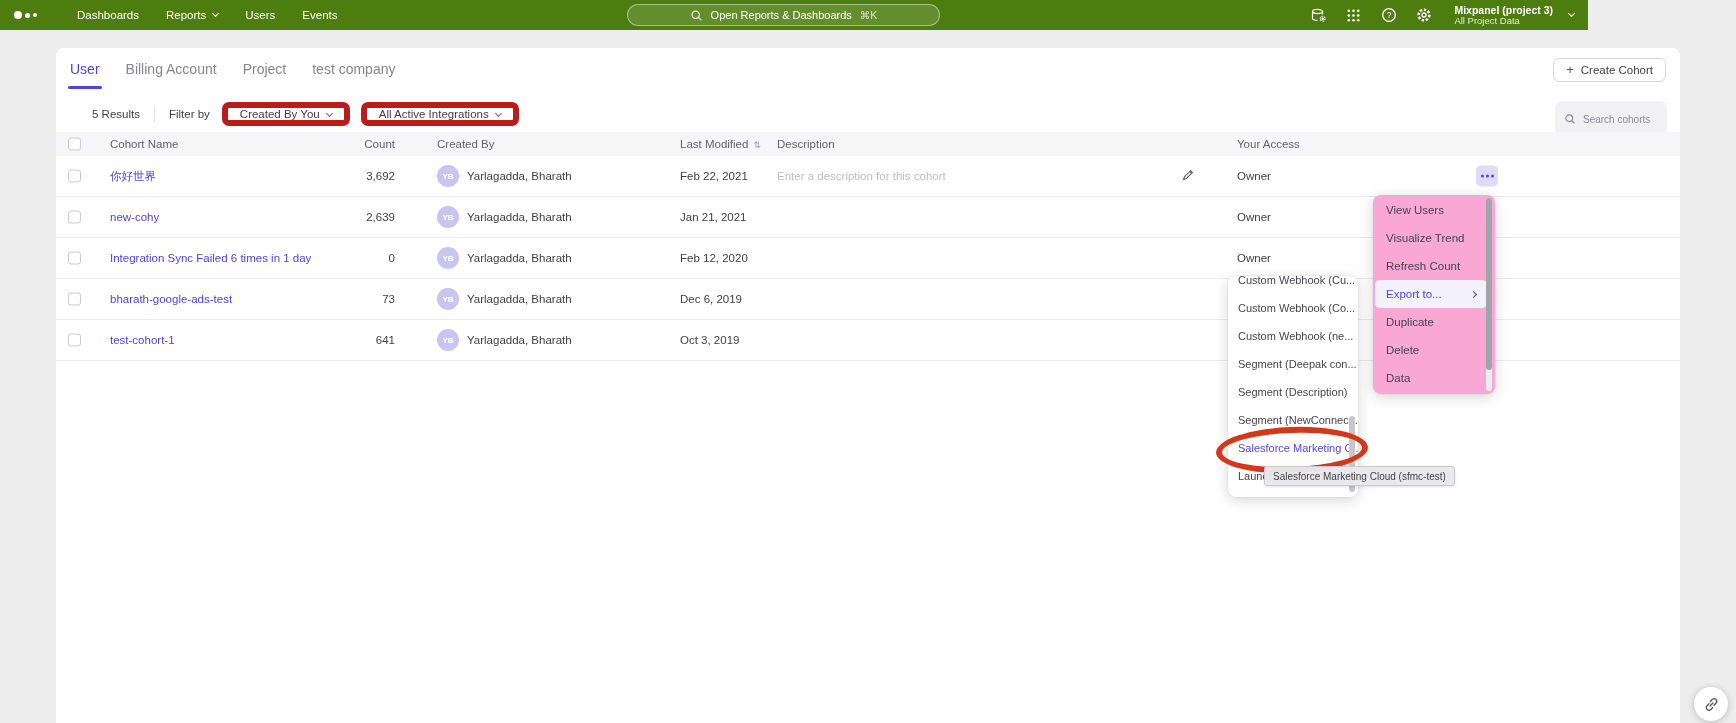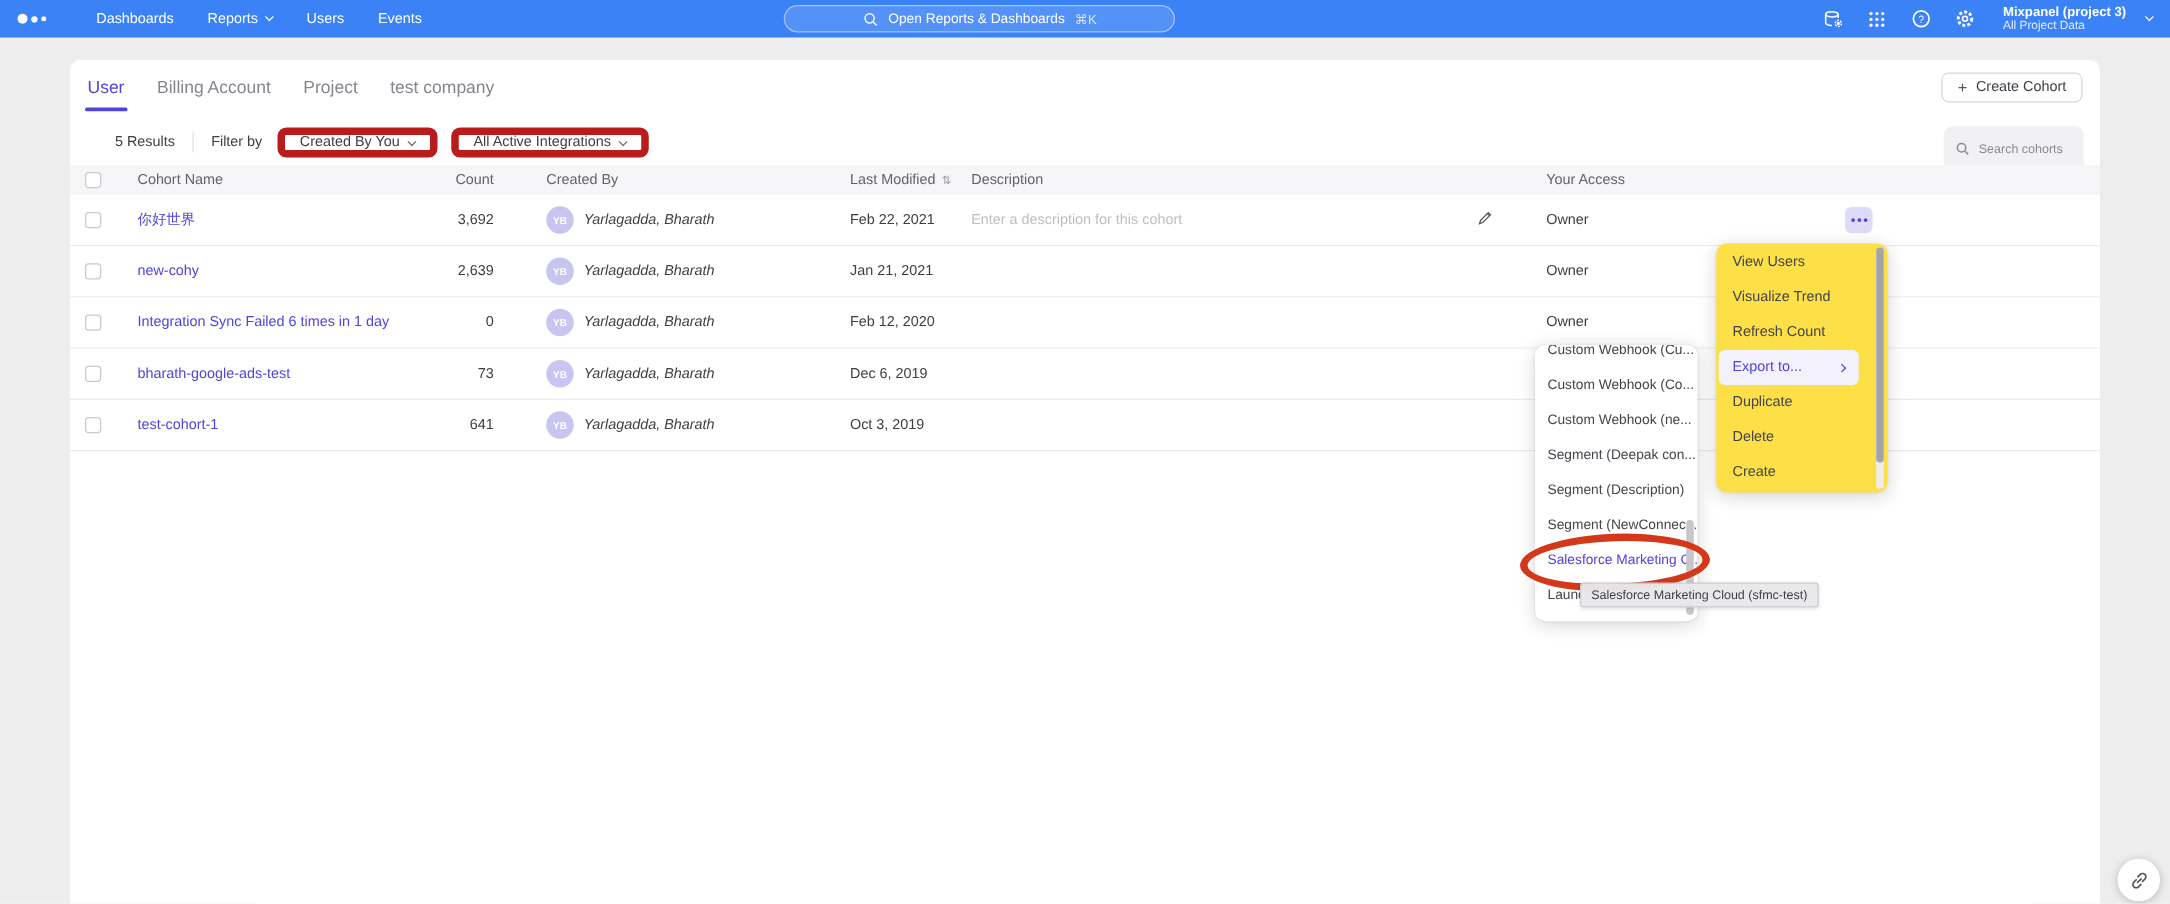--- a/index.html
+++ b/index.html
@@ -1,20 +1,20 @@
 <!DOCTYPE html>
 <html><head>
 <meta charset="utf-8">
 <style>
   * { margin:0; padding:0; box-sizing:border-box; }
   html,body { width:1736px; height:723px; overflow:hidden; }
   body { font-family:"Liberation Sans", sans-serif; background:#ededee; position:relative; }
 
   
-  .navbar { position:absolute; left:0; top:0; width:1736px; height:30px; background:#3b82f6;
+  .navbar { position:absolute; left:0; top:0; width:1588px; height:30px; background:#4d7c0f;
             display:flex; align-items:center; color:#fff; z-index:5; }
   .logo { display:flex; align-items:center; gap:3px; margin-left:14px; cursor:pointer; }
   .logo i { display:block; border-radius:50%; background:#fff; }
   .logo i:nth-child(1){ width:8px; height:8px; }
   .logo i:nth-child(2){ width:5px; height:5px; }
   .logo i:nth-child(3){ width:4px; height:4px; }
   .navlinks { display:flex; align-items:center; gap:27px; margin-left:40px; font-size:11.5px; }
   .navlinks a { color:#fff; text-decoration:none; display:flex; align-items:center; cursor:pointer; }
   .chv { display:inline-block; width:5px; height:5px; border-right:1.4px solid currentColor;
          border-bottom:1.4px solid currentColor; transform:rotate(45deg); margin-left:7px; margin-top:-3px; }
@@ -60,40 +60,40 @@
 
   
   .thead { position:absolute; left:0; top:84px; width:100%; height:24px; background:#f6f6f8;
            font-size:11px; color:#62626c; }
   .trow { position:absolute; left:0; width:100%; height:41px; border-bottom:1px solid #ebebee; background:#fff; }
   .cell { position:absolute; top:50%; transform:translateY(-50%); white-space:nowrap; font-size:11.5px; }
   .c-cb     { left:12px; }
   .c-name   { left:54px; }
   .c-count  { left:279px; width:60px; text-align:right; }
   .c-avatar { left:381px; }
-  .c-creator{ left:411px;font-style:italic; }
+  .c-creator{ left:411px; }
   .c-mod    { left:624px; }
   .c-desc   { left:721px; }
   .c-pencil { left:1125px; }
   .c-access { left:1181px; }
   .c-action { left:1420px; }
   .cb { display:block; width:13px; height:13px; border:1.5px solid #c9c9cf; border-radius:3px;
         background:#fff; cursor:pointer; }
   .link { color:#4f44db; cursor:pointer; }
   .dark { color:#3d3d44; }
   .avatar { width:22px; height:22px; border-radius:50%; background:#c8c5f0; color:#fff; font-size:8px;
             font-weight:bold; display:flex; align-items:center; justify-content:center; }
   .placeholder { color:#bdbdc4; cursor:text;text-align:right; }
   .sorticon { margin-left:5px; color:#9a9aa2; font-size:9px; }
   .dots-btn { width:22px; height:21px; background:#dedbf9; border:none; border-radius:5px; cursor:pointer;
               display:flex; align-items:center; justify-content:center; gap:2px; }
   .dots-btn i { width:3px; height:3px; border-radius:50%; background:#4f44db; display:block; }
 
   
-  .menu { position:absolute; left:1373px; top:195px; width:137px; height:199px; background:#fde047;
+  .menu { position:absolute; left:1373px; top:195px; width:122px; height:199px; background:#f9a8d4;
           border-radius:8px; box-shadow:0 3px 14px rgba(25,25,40,.18), 0 0 0 1px rgba(0,0,0,.03);
           z-index:30; padding-top:1px; }
   .menu-item { height:28px; display:flex; align-items:center; padding-left:13px; font-size:11.5px;
                color:#44444c; cursor:pointer; position:relative; width:112px; }
   .menu-item.hl { background:#f2f1fc; color:#4f44db; border-radius:5px; margin-left:2px; padding-left:11px; }
   .menu-item .chv-r { position:absolute; right:11px; width:5px; height:5px; border-right:1.4px solid #4f44db;
                       border-bottom:1.4px solid #4f44db; transform:rotate(-45deg); }
   .menu-scroll { position:absolute; right:3px; top:3px; width:6px; height:193px; background:#ededf0;
                  border-radius:3px; cursor:pointer; }
   .menu-scroll .thumb { position:absolute; left:0; top:0; width:6px; height:172px; background:#a3a3ab;
@@ -329,21 +329,21 @@
 <div class="menu">
   <div class="menu-item">View Users</div>
   <div class="menu-item">Visualize Trend</div>
   <div class="menu-item">Refresh Count</div>
   <div class="menu-item hl">
       <span>Export to...</span>
       <span class="chv-r"></span>
     </div>
   <div class="menu-item">Duplicate</div>
   <div class="menu-item">Delete</div>
-  <div class="menu-item">Create</div>
+  <div class="menu-item">Data</div>
   <div class="menu-scroll">
       <div class="thumb"></div>
     </div>
 </div>
 
 <div class="submenu">
   <div class="list">
     <div class="sub-item">Custom Webhook (Cu...</div>
     <div class="sub-item">Custom Webhook (Co...</div>
     <div class="sub-item">Custom Webhook (ne...</div>

